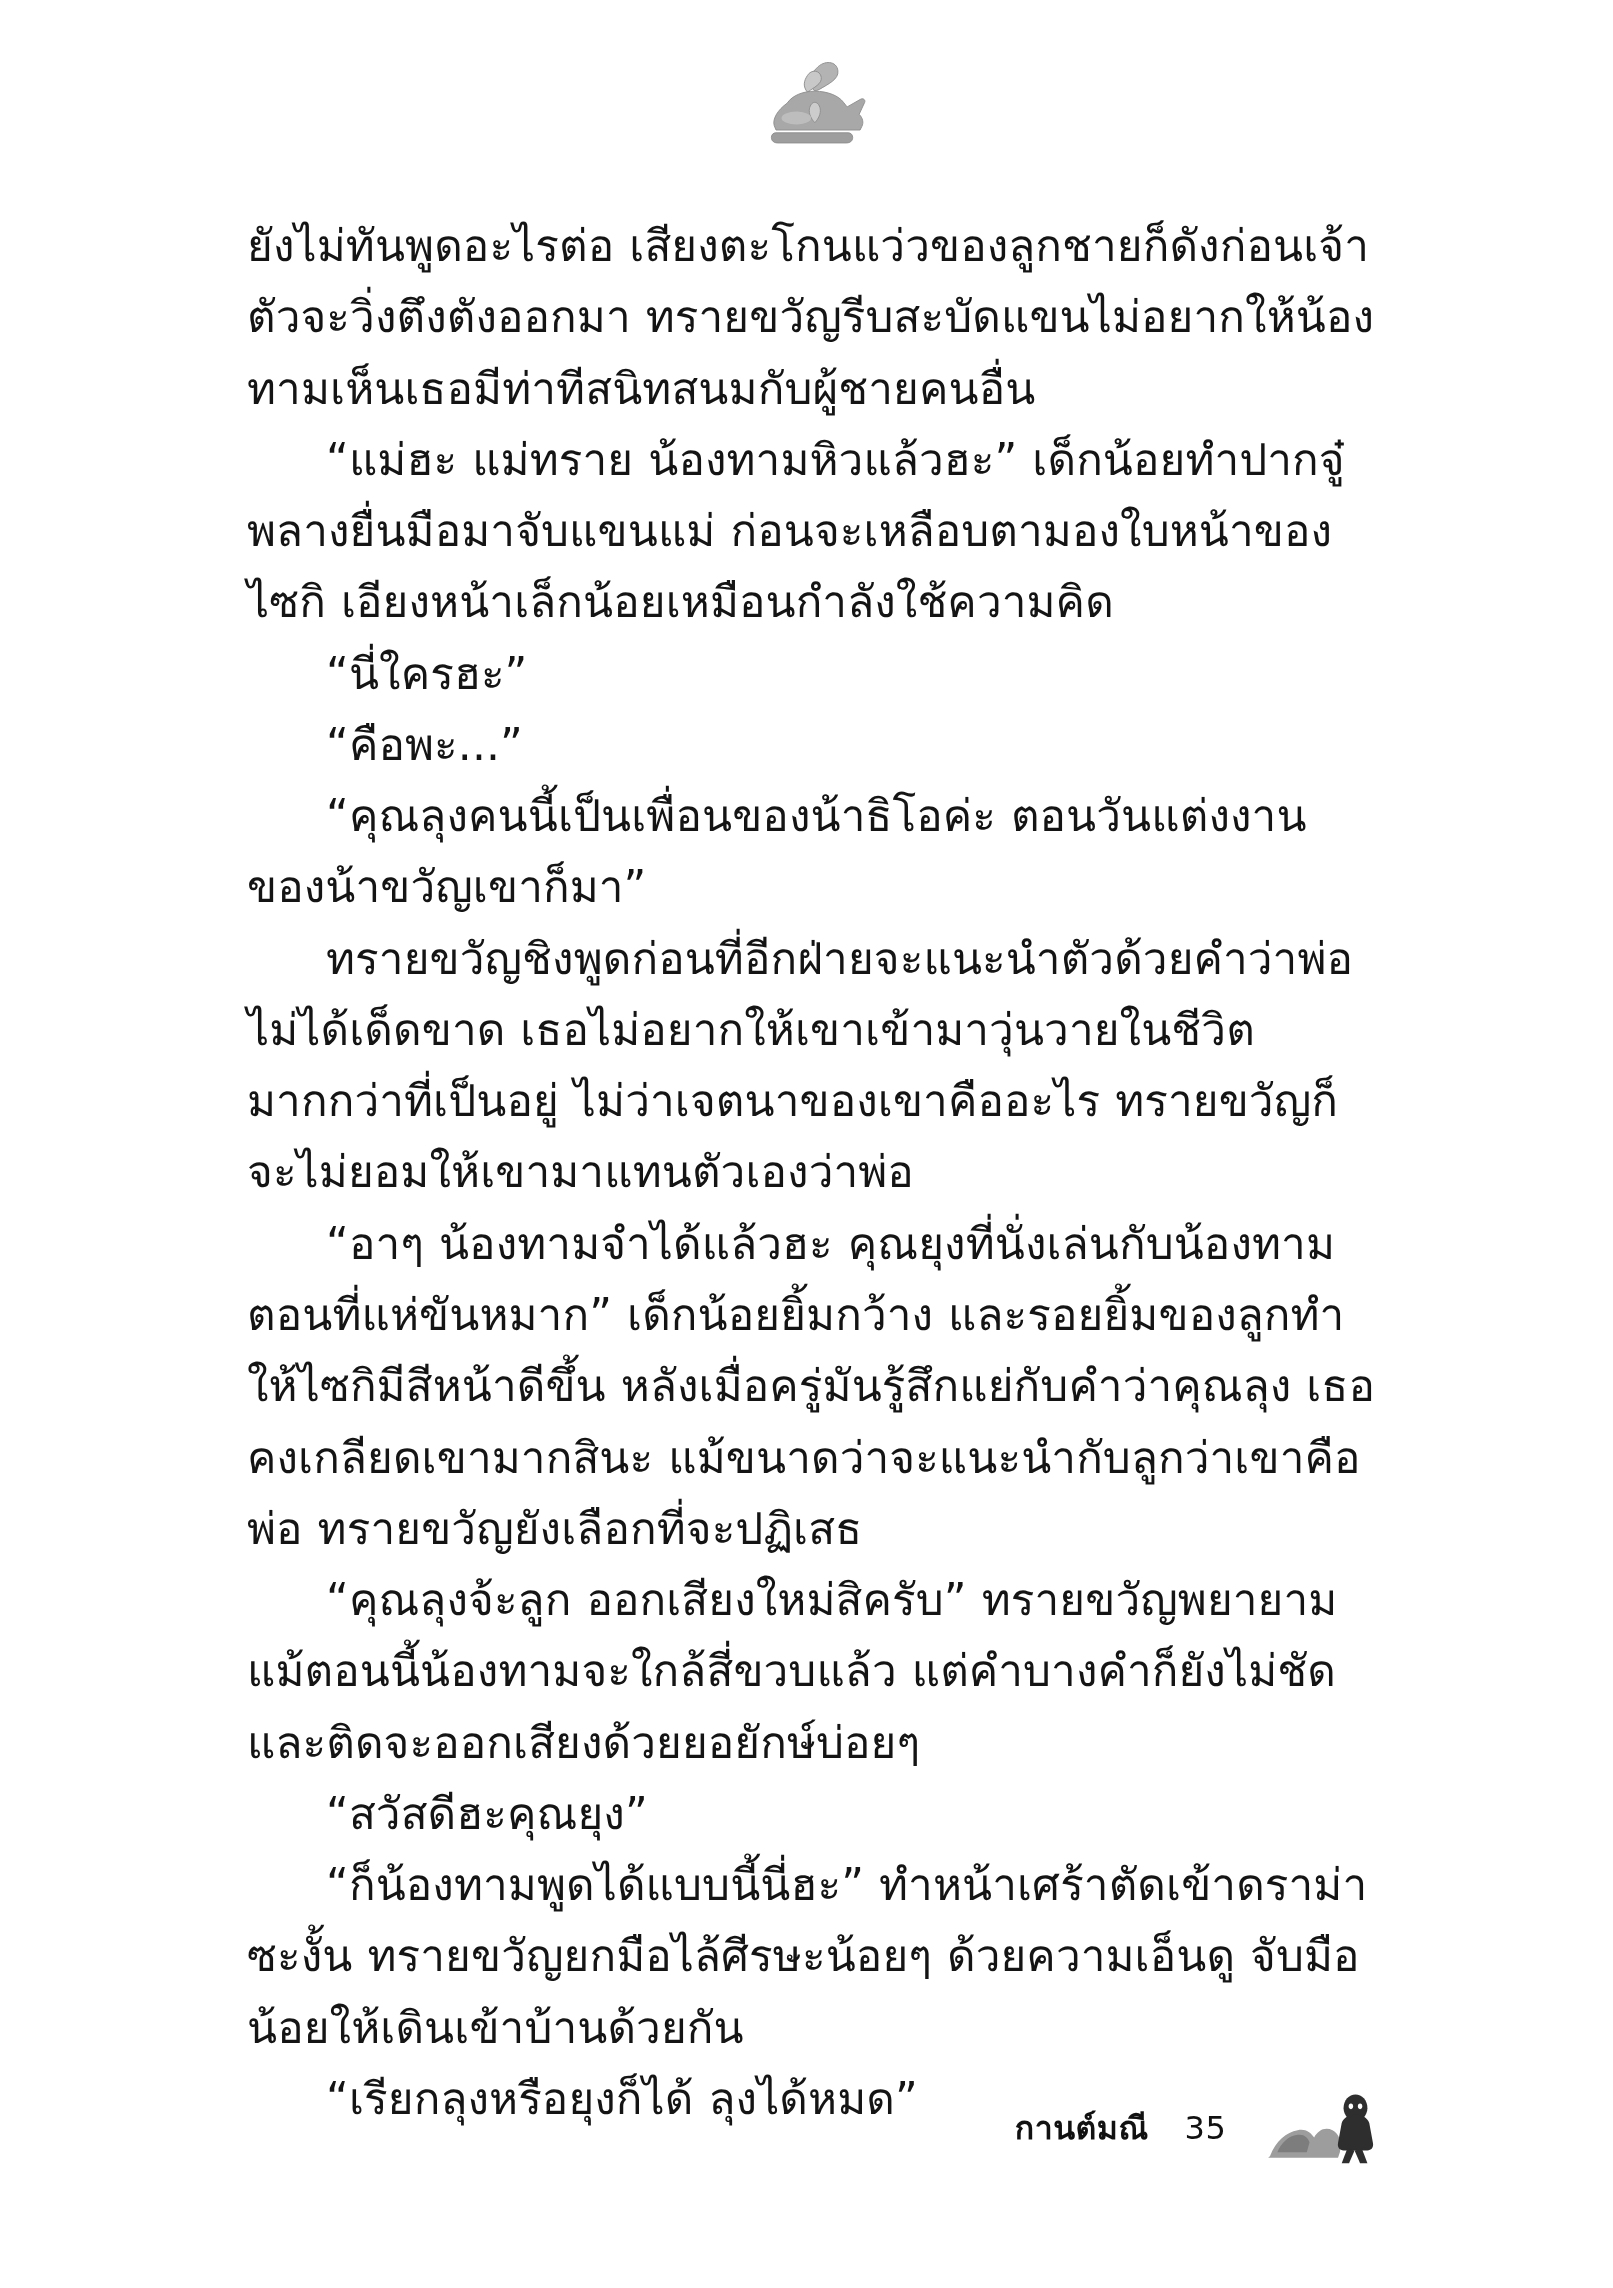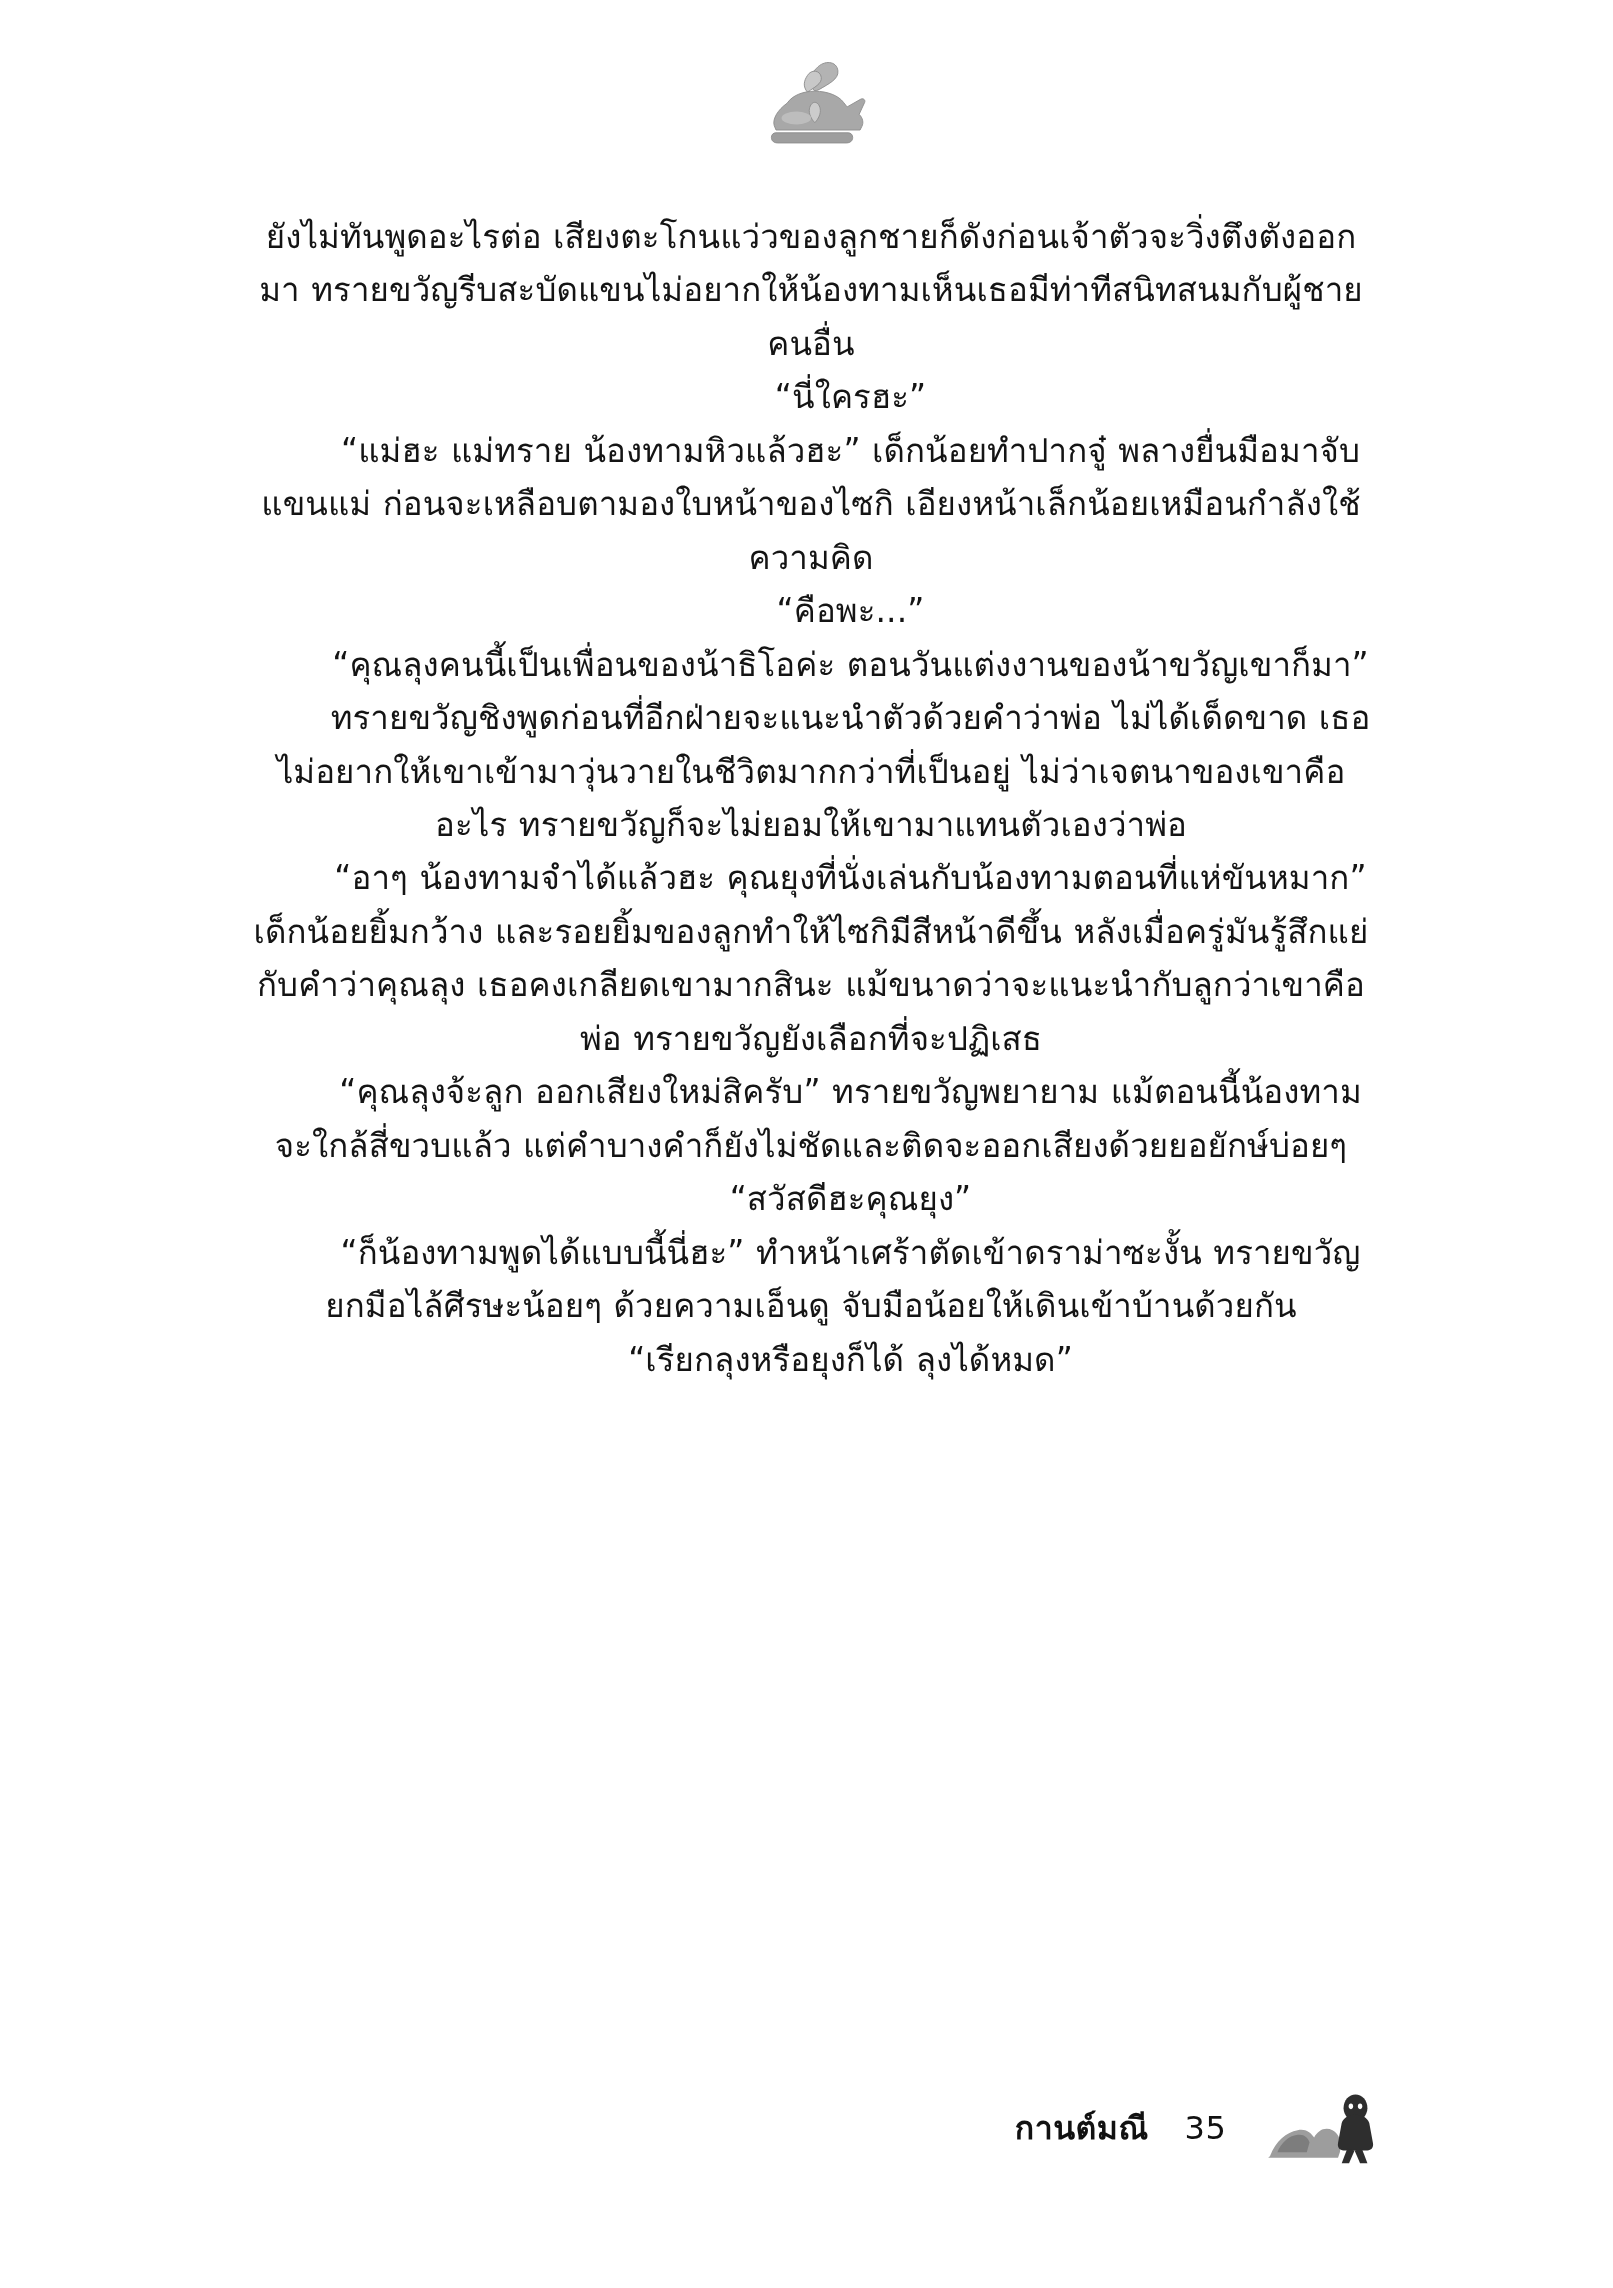--- a/index.html
+++ b/index.html
@@ -40,24 +40,24 @@
 
   
   .content {
     position: absolute;
     top: 210px;
     left: 247px;
     width: 1128px;
   }
   p.para {
     margin: 0 0 0 0;
-    font-size: 33px;
+    font-size: 44px;
     line-height: 1.62;
     letter-spacing: 0.1px;
-    text-align: center;
+    text-align: left;
     word-spacing: 0.9px;
     font-family: "DejaVu Sans", sans-serif;
     color: #141414;
   }
   p.indent {
     text-indent: 79px;
   }
 
   
   .footer {
@@ -104,22 +104,22 @@
         </g>
         <g fill="#bdbdbd">
           <ellipse cx="74" cy="68" rx="16" ry="7"></ellipse>
         </g>
       </svg>
     </div>
   </div>
 
   <div class="content">
     <p class="para">ยังไม่ทันพูดอะไรต่อ เสียงตะโกนแว่วของลูกชายก็ดังก่อนเจ้าตัวจะวิ่งตึงตังออกมา ทรายขวัญรีบสะบัดแขนไม่อยากให้น้องทามเห็นเธอมีท่าทีสนิทสนมกับผู้ชายคนอื่น</p>
+    <p class="para indent">“แม่ฮะ แม่ทราย น้องทามหิวแล้วฮะ” เด็กน้อยทำปากจู๋ พลางยื่นมือมาจับแขนแม่ ก่อนจะเหลือบตามองใบหน้าของไซกิ เอียงหน้าเล็กน้อยเหมือนกำลังใช้ความคิด</p>
     <p class="para indent">“นี่ใครฮะ”</p>
-    <p class="para indent">“แม่ฮะ แม่ทราย น้องทามหิวแล้วฮะ” เด็กน้อยทำปากจู๋ พลางยื่นมือมาจับแขนแม่ ก่อนจะเหลือบตามองใบหน้าของไซกิ เอียงหน้าเล็กน้อยเหมือนกำลังใช้ความคิด</p>
     <p class="para indent">“คือพะ...”</p>
     <p class="para indent">“คุณลุงคนนี้เป็นเพื่อนของน้าธิโอค่ะ ตอนวันแต่งงานของน้าขวัญเขาก็มา”</p>
     <p class="para indent">ทรายขวัญชิงพูดก่อนที่อีกฝ่ายจะแนะนำตัวด้วยคำว่าพ่อ ไม่ได้เด็ดขาด เธอไม่อยากให้เขาเข้ามาวุ่นวายในชีวิตมากกว่าที่เป็นอยู่ ไม่ว่าเจตนาของเขาคืออะไร ทรายขวัญก็จะไม่ยอมให้เขามาแทนตัวเองว่าพ่อ</p>
     <p class="para indent">“อาๆ น้องทามจำได้แล้วฮะ คุณยุงที่นั่งเล่นกับน้องทามตอนที่แห่ขันหมาก” เด็กน้อยยิ้มกว้าง และรอยยิ้มของลูกทำให้ไซกิมีสีหน้าดีขึ้น หลังเมื่อครู่มันรู้สึกแย่กับคำว่าคุณลุง เธอคงเกลียดเขามากสินะ แม้ขนาดว่าจะแนะนำกับลูกว่าเขาคือพ่อ ทรายขวัญยังเลือกที่จะปฏิเสธ</p>
     <p class="para indent">“คุณลุงจ้ะลูก ออกเสียงใหม่สิครับ” ทรายขวัญพยายาม แม้ตอนนี้น้องทามจะใกล้สี่ขวบแล้ว แต่คำบางคำก็ยังไม่ชัดและติดจะออกเสียงด้วยยอยักษ์บ่อยๆ</p>
     <p class="para indent">“สวัสดีฮะคุณยุง”</p>
     <p class="para indent">“ก็น้องทามพูดได้แบบนี้นี่ฮะ” ทำหน้าเศร้าตัดเข้าดราม่าซะงั้น ทรายขวัญยกมือไล้ศีรษะน้อยๆ ด้วยความเอ็นดู จับมือน้อยให้เดินเข้าบ้านด้วยกัน</p>
     <p class="para indent">“เรียกลุงหรือยุงก็ได้ ลุงได้หมด”</p>
   </div>
 

